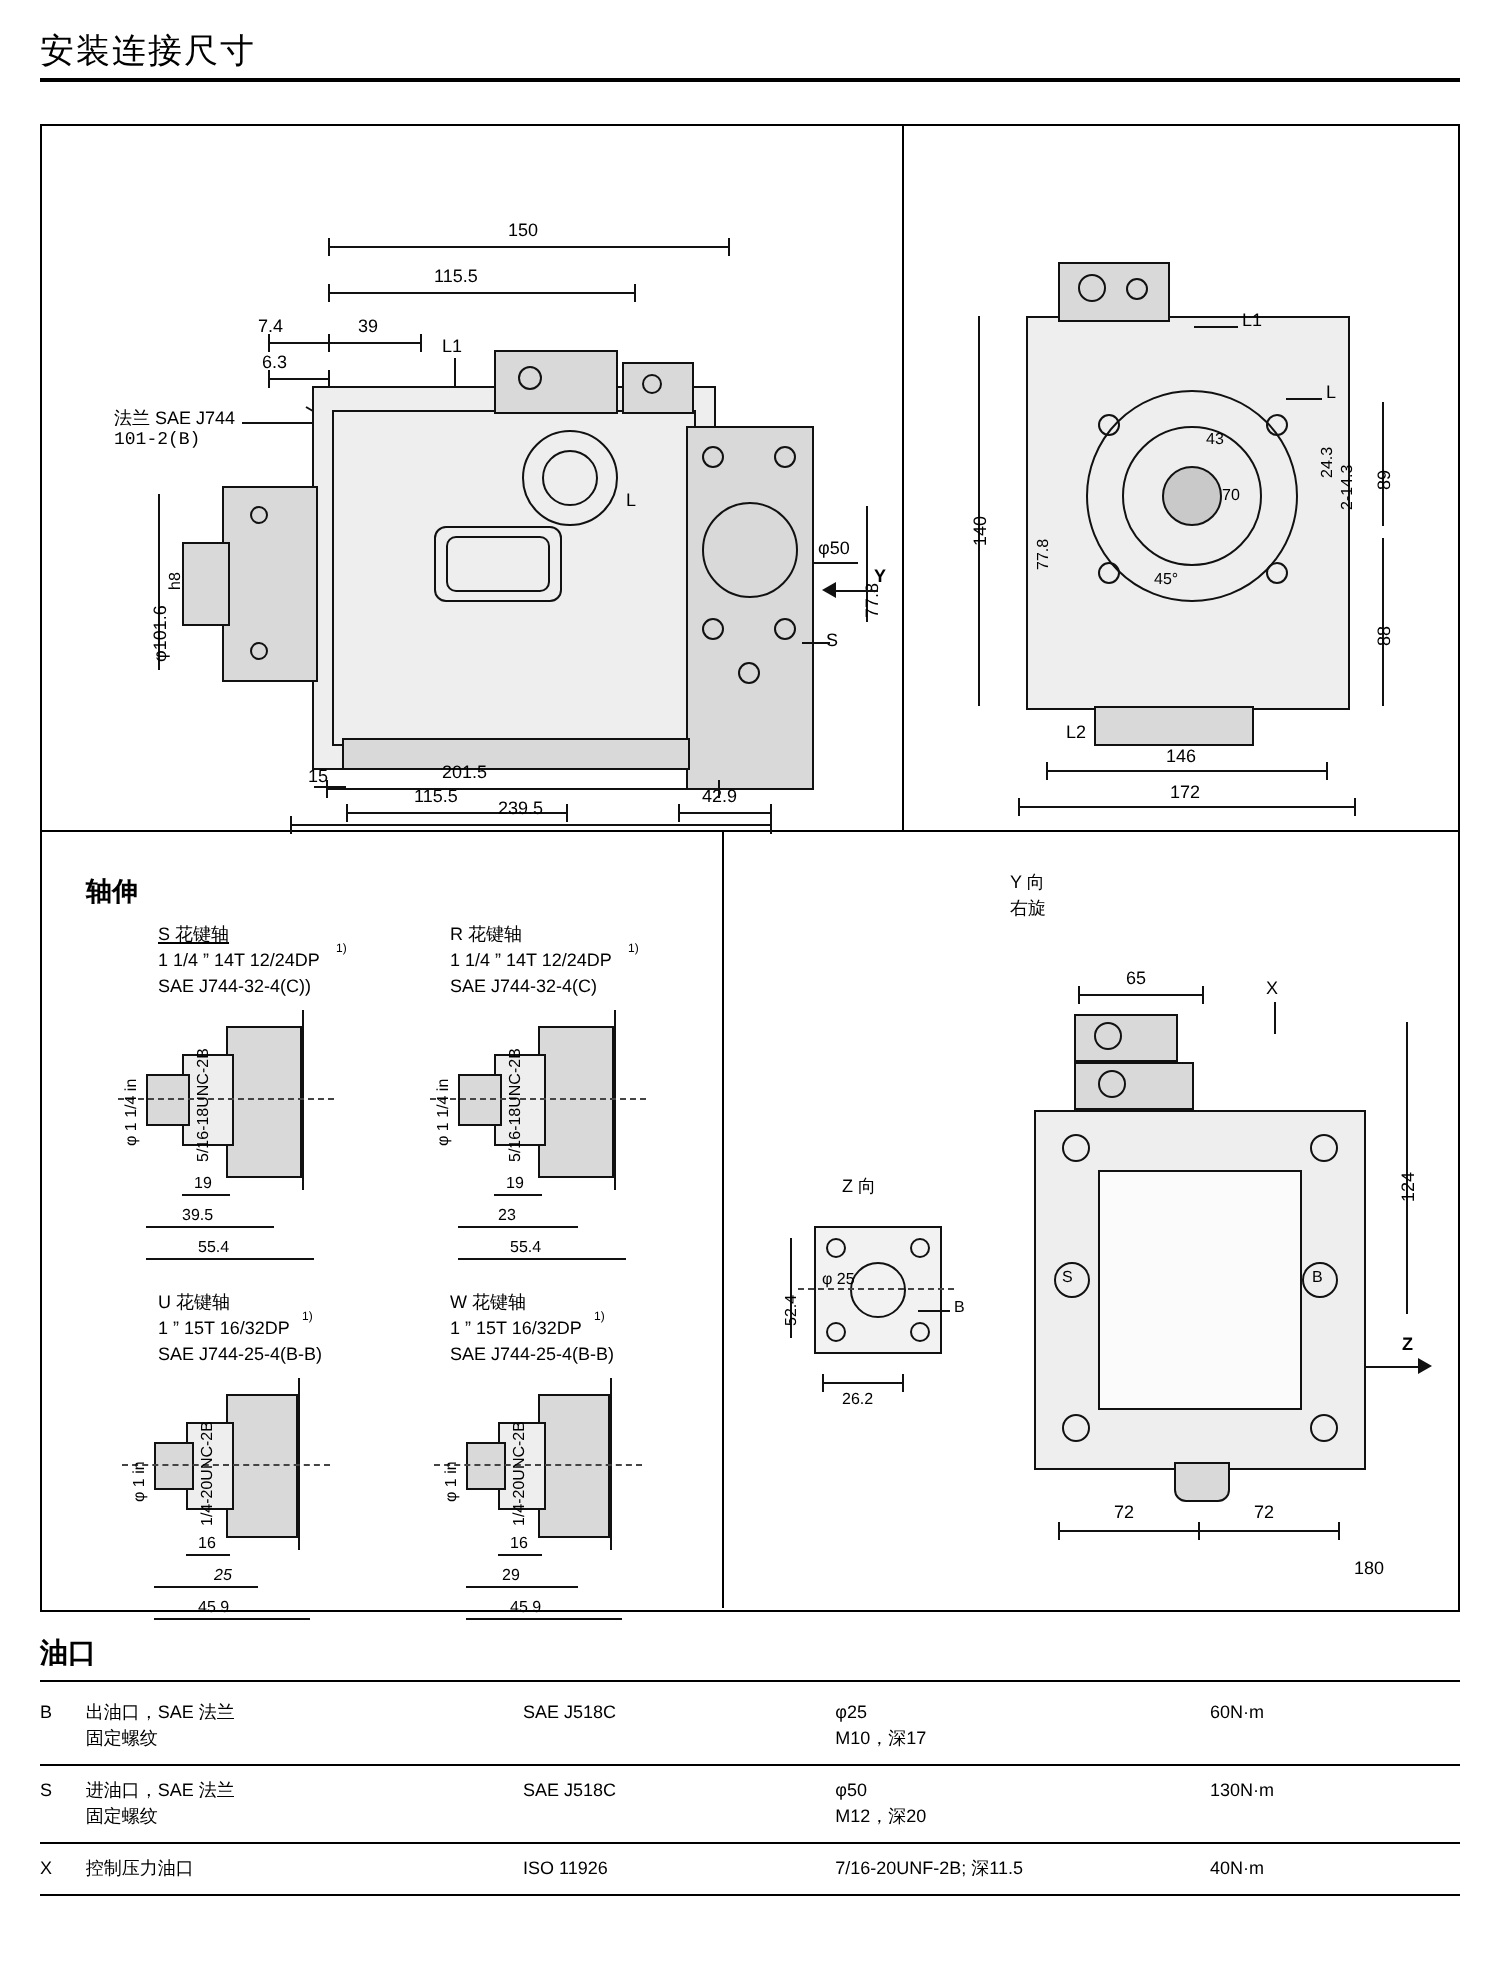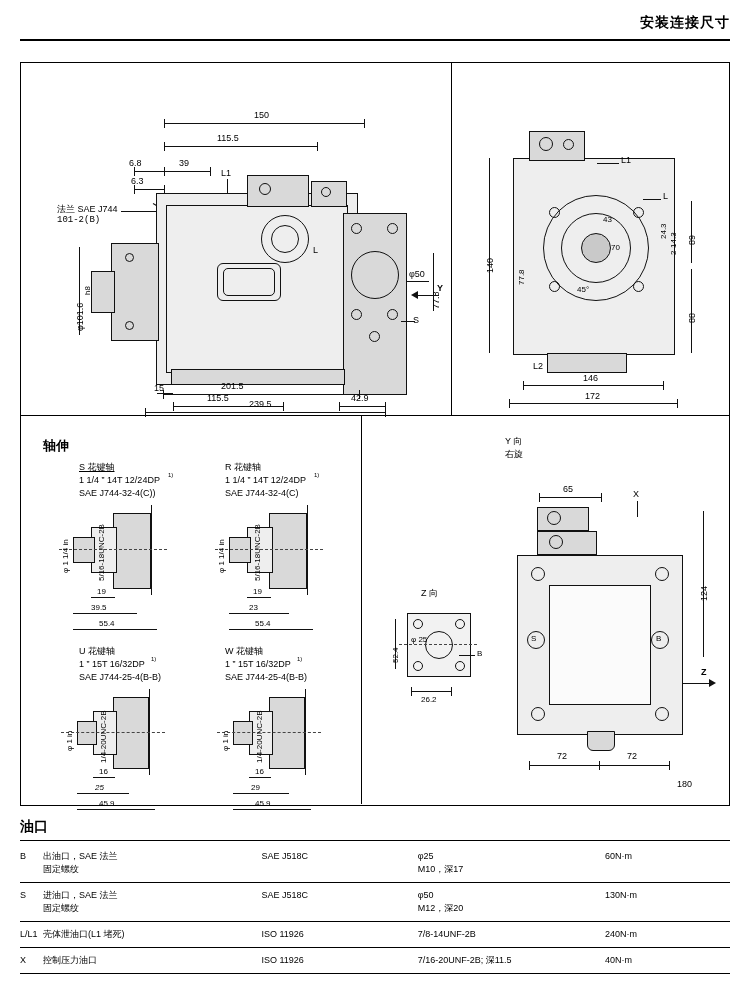--- a/index.html
+++ b/index.html
@@ -5,21 +5,21 @@
   html,body{margin:0;padding:0;}
   body{
     width:750px;height:986px;background:#ffffff;
     font-family:"Liberation Sans", sans-serif;
     color:#000;position:relative;overflow:hidden;
   }
   .page{position:relative;width:750px;height:986px;}
 
   
   .hdr{position:absolute;left:20px;top:14px;width:710px;}
-  .hdr-title{font-size:14px;font-weight:bold;letter-spacing:1px;text-align:right;}
+  .hdr-title{font-size:17px;font-weight:normal;letter-spacing:1px;}
   .hdr-rule{position:absolute;left:0;top:25px;width:710px;height:2px;background:#000;}
 
   
   .frame{position:absolute;left:20px;top:62px;width:708px;height:742px;border:1px solid #000;}
   .frame-inner-title{position:absolute;left:30px;top:22px;font-size:14px;font-weight:bold;letter-spacing:.3px;}
   .div-h{position:absolute;background:#000;height:1px;}
   .div-v{position:absolute;background:#000;width:1px;}
 
   
   .ln{position:absolute;background:#111;}
@@ -79,21 +79,21 @@
       <div class="txt9" style="left:233px;top:47px;">150</div>
 
       <div class="dimline" style="left:143px;top:83px;width:153px;"></div>
       <div class="dimtick" style="left:143px;top:79px;height:9px;"></div>
       <div class="dimtick" style="left:296px;top:79px;height:9px;"></div>
       <div class="txt9" style="left:196px;top:70px;">115.5</div>
 
       <div class="dimline" style="left:113px;top:108px;width:30px;"></div>
       <div class="dimtick" style="left:113px;top:104px;height:9px;"></div>
       <div class="dimtick" style="left:143px;top:104px;height:9px;"></div>
-      <div class="txt9" style="left:108px;top:95px;">6.8</div>
+      <div class="txt9" style="left:108px;top:95px;">7.4</div>
 
       <div class="dimline" style="left:143px;top:108px;width:46px;"></div>
       <div class="dimtick" style="left:189px;top:104px;height:9px;"></div>
       <div class="txt9" style="left:158px;top:95px;">39</div>
 
       <div class="dimline" style="left:113px;top:126px;width:30px;"></div>
       <div class="dimtick" style="left:113px;top:122px;height:9px;"></div>
       <div class="dimtick" style="left:143px;top:122px;height:9px;"></div>
       <div class="txt9" style="left:110px;top:113px;">6.3</div>
 
@@ -293,21 +293,21 @@
         <div class="fill" style="left:38px;top:76px;width:18px;height:22px;"></div>
         <div class="ln v" style="left:110px;top:44px;height:86px;"></div>
         <div class="cl" style="left:22px;top:87px;width:104px;"></div>
 
         <div class="txt rot90" style="left:26px;top:106px;">φ 1 in</div>
         <div class="txt rot90" style="left:60px;top:118px;">1/4-20UNC-2B</div>
 
         <div class="dimline" style="left:54px;top:132px;width:22px;"></div>
         <div class="txt" style="left:60px;top:122px;">16</div>
         <div class="dimline" style="left:38px;top:148px;width:52px;"></div>
-        <div class="txt" style="left:56px;top:138px;font-style:italic;">25</div>
+        <div class="txt" style="left:68px;top:138px;font-style:italic;">25</div>
         <div class="dimline" style="left:38px;top:164px;width:78px;"></div>
         <div class="txt" style="left:60px;top:154px;">45.9</div>
       </div>
 
       <div style="position:absolute;left:178px;top:230px;width:150px;height:150px;">
         <div class="txt9" style="left:26px;top:0;">W 花键轴</div>
         <div class="txt9" style="left:26px;top:14px;">1 ” 15T 16/32DP</div>
         <div class="txt" style="left:98px;top:11px;font-size:6px;">1)</div>
         <div class="txt9" style="left:26px;top:27px;">SAE J744-25-4(B-B)</div>
 
@@ -435,29 +435,20 @@
           <td class="c-thread">
             <div>φ50</div>
             <div>M12，深20</div>
           </td>
           <td class="c-torque">
             <div></div>
             <div>130N·m</div>
           </td>
         </tr>
 
-        <tr>
-          <td class="c-key">L/L1</td>
-          <td class="c-desc">
-            <div>壳体泄油口(L1 堵死)</div>
-          </td>
-          <td class="c-std">ISO 11926</td>
-          <td class="c-thread">7/8-14UNF-2B</td>
-          <td class="c-torque">240N·m</td>
-        </tr>
 
         <tr>
           <td class="c-key">X</td>
           <td class="c-desc">
             <div>控制压力油口</div>
           </td>
           <td class="c-std">ISO 11926</td>
           <td class="c-thread">7/16-20UNF-2B; 深11.5</td>
           <td class="c-torque">40N·m</td>
         </tr>

